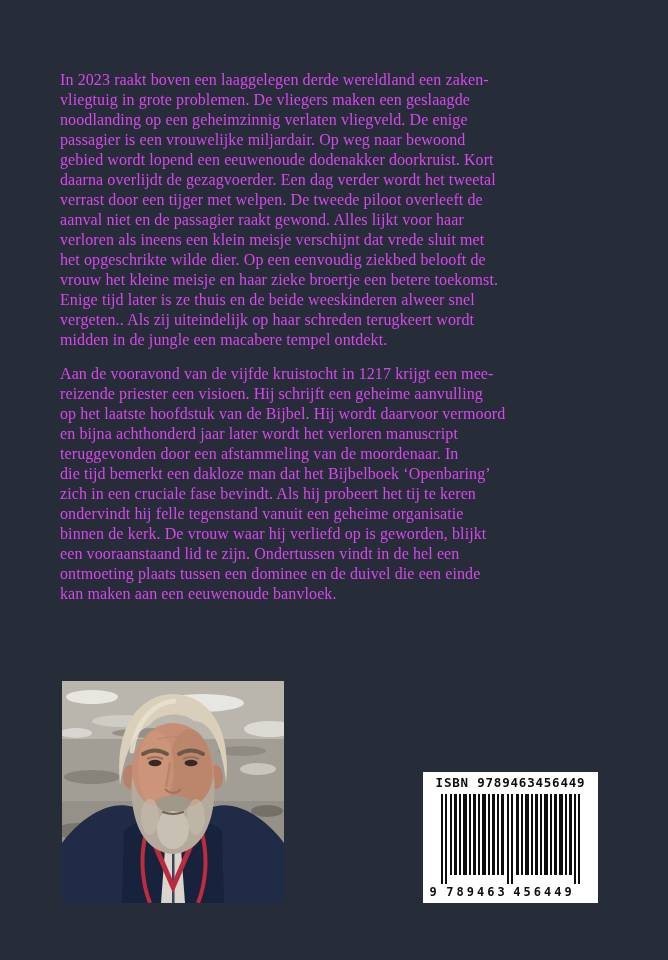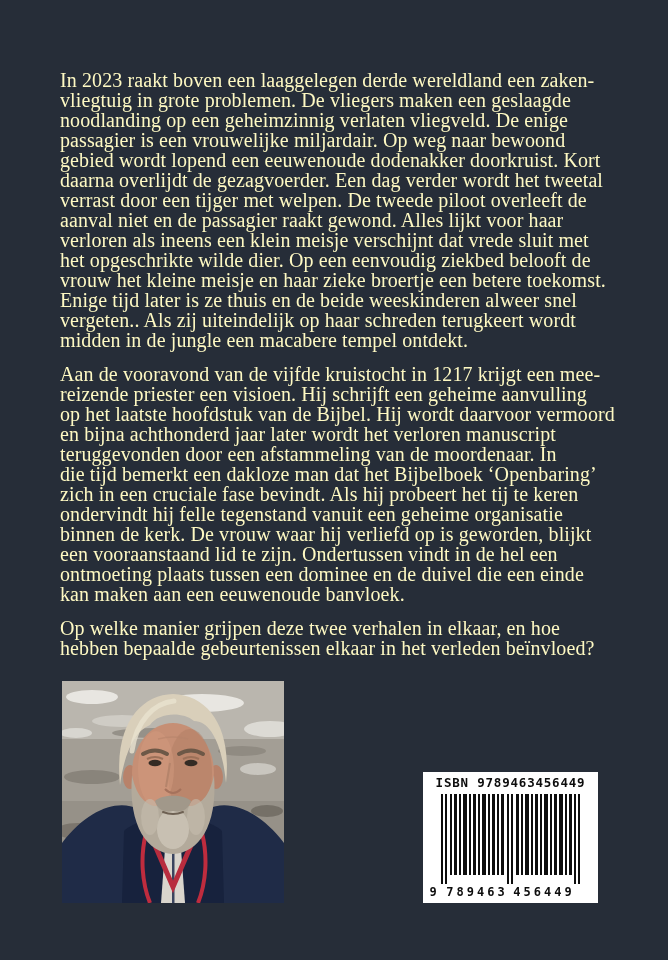--- a/index.html
+++ b/index.html
@@ -6,22 +6,22 @@
   .cover{
     position:relative;
     width:668px;height:960px;
     background:#262d38;
     overflow:hidden;
     font-family:"Liberation Serif","DejaVu Serif",serif;
   }
   .synopsis{
     position:absolute;
     left:60px;top:70px;width:556px;
-    color:#fef9c3;
-    font-size:20px;
+    color:#d946ef;
+    font-size:16px;
     line-height:20px;
     letter-spacing:0.1px;
   }
   .synopsis p{
     margin:0 0 14px 0;
     white-space:pre-line;
   }
   .author-photo{
     position:absolute;
     left:62px;top:681px;
@@ -66,22 +66,20 @@
 op het laatste hoofdstuk van de Bijbel. Hij wordt daarvoor vermoord
 en bijna achthonderd jaar later wordt het verloren manuscript
 teruggevonden door een afstammeling van de moordenaar. In
 die tijd bemerkt een dakloze man dat het Bijbelboek ‘Openbaring’
 zich in een cruciale fase bevindt. Als hij probeert het tij te keren
 ondervindt hij felle tegenstand vanuit een geheime organisatie
 binnen de kerk. De vrouw waar hij verliefd op is geworden, blijkt
 een vooraanstaand lid te zijn. Ondertussen vindt in de hel een
 ontmoeting plaats tussen een dominee en de duivel die een einde
 kan maken aan een eeuwenoude banvloek.</p>
-    <p>Op welke manier grijpen deze twee verhalen in elkaar, en hoe
-hebben bepaalde gebeurtenissen elkaar in het verleden beïnvloed?</p>
   </div>
 
   <div class="author-photo">
     <svg width="222" height="222" viewBox="0 0 222 222">
 
       <g>
         <rect x="0" y="0" width="222" height="222" fill="#a39e95"></rect>
         <rect x="0" y="0" width="222" height="58" fill="#bab6ae"></rect>
         <ellipse cx="30" cy="16" rx="26" ry="7" fill="#e8e6e1"></ellipse>
         <ellipse cx="140" cy="22" rx="42" ry="9" fill="#e8e6e1"></ellipse>

